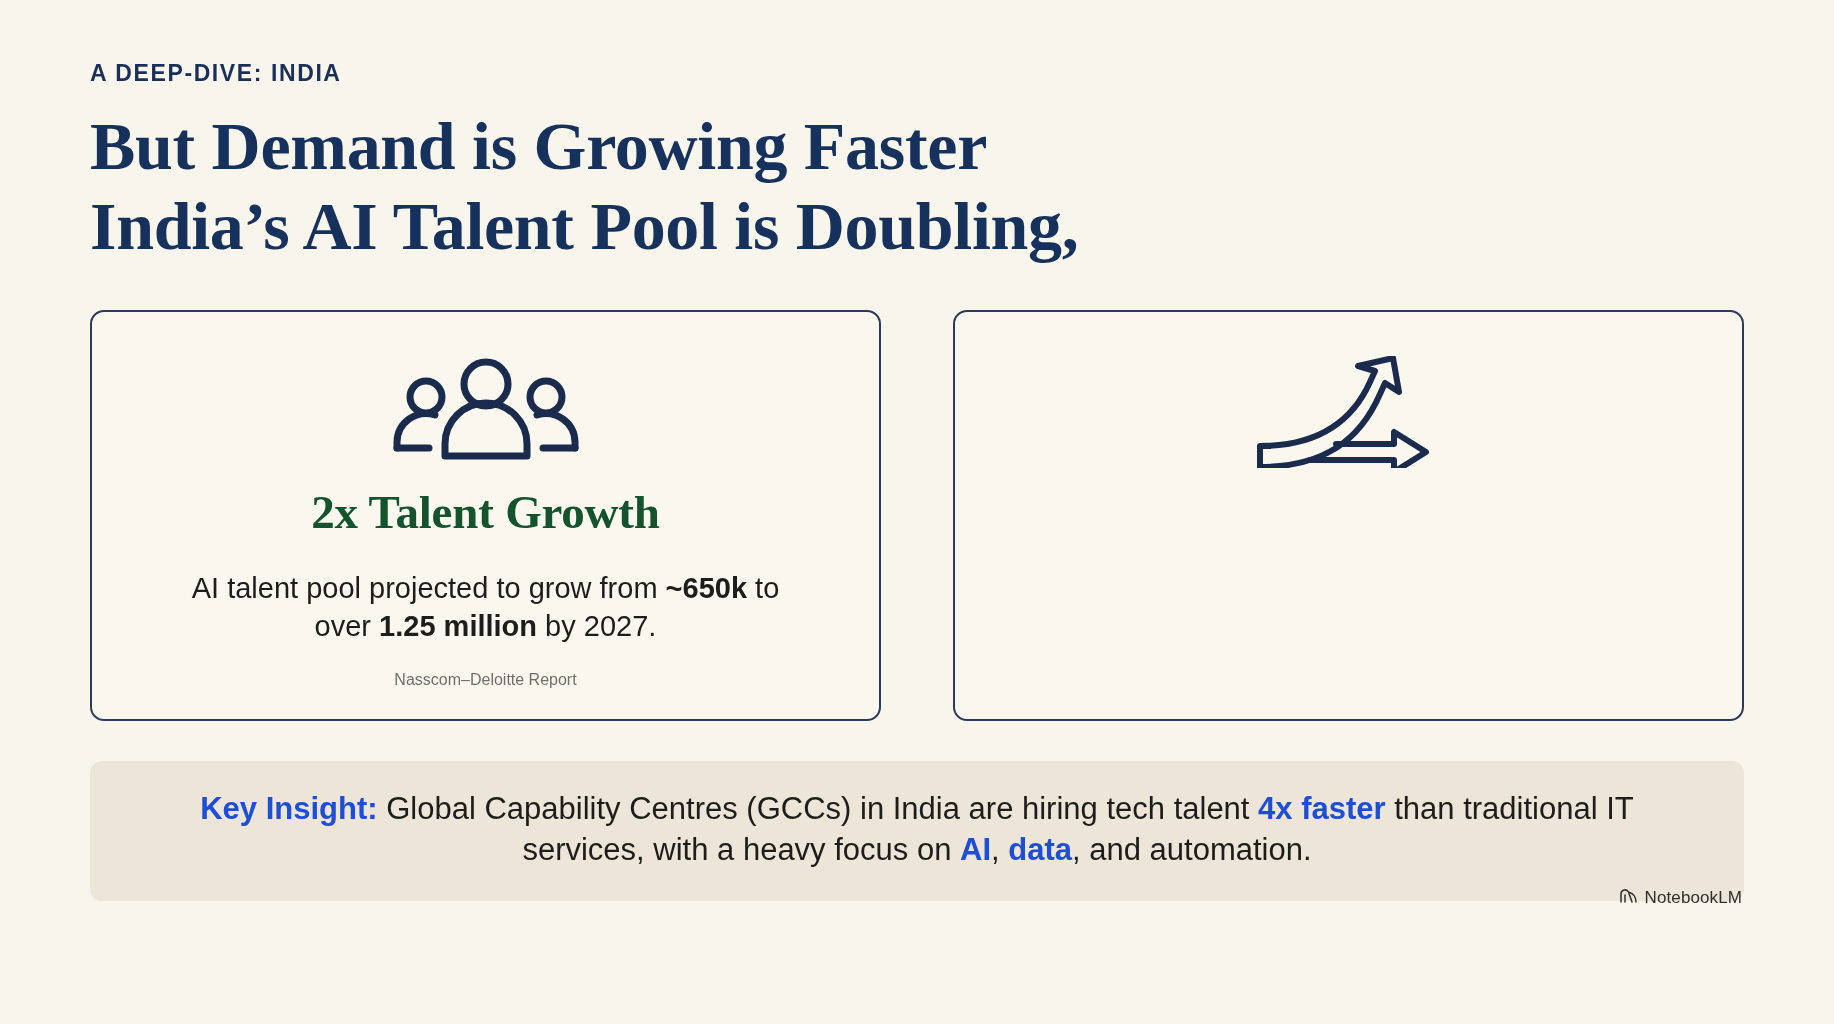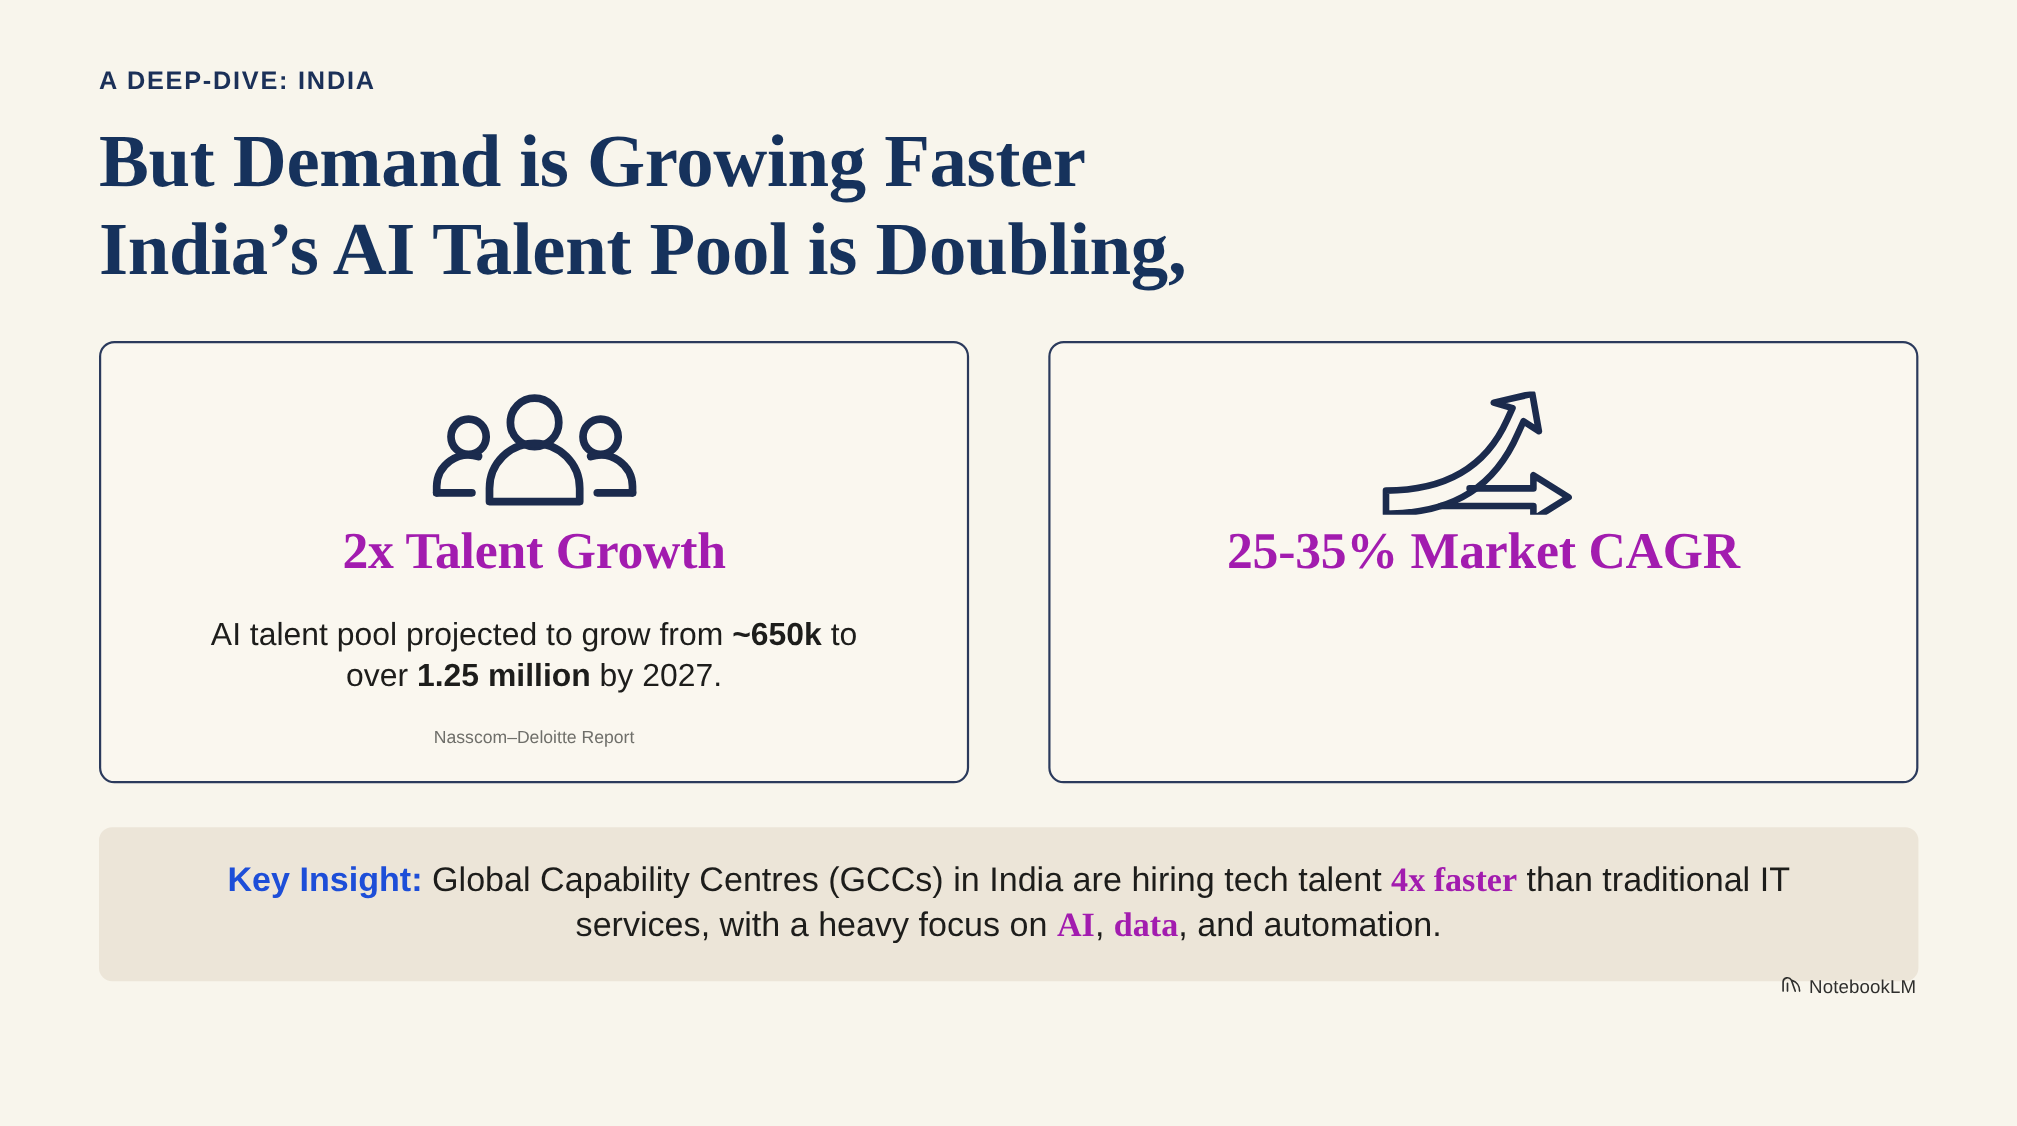--- a/index.html
+++ b/index.html
@@ -64,22 +64,22 @@
   .card-icon {
     height: 112px;
     display: flex;
     align-items: center;
     justify-content: center;
   }
   .card-title {
     font-family: "Liberation Serif", serif;
     font-weight: bold;
     font-size: 47px;
-    color: #a21caf;
-    margin-top: 8px;
+    color: #14532d;
+    margin-top: 19px;
     text-align: center;
     line-height: 1.1;
     letter-spacing: -0.2px;
   }
   .card-body {
     font-family: "Liberation Sans", sans-serif;
     font-size: 29px;
     line-height: 1.32;
     color: #1d1d1b;
     text-align: center;
@@ -107,21 +107,21 @@
   .insight-text {
     font-family: "Liberation Sans", sans-serif;
     font-size: 31px;
     line-height: 1.32;
     color: #1d1d1b;
   }
   .insight-text .kw {
     color: #1d4ed8;
     font-weight: bold;
   }
-  .insight-text b { font-weight: bold; color: #a21caf; font-family: Liberation Serif, serif; }
+  .insight-text b { font-weight: bold; color: #1d4ed8; }
 
   
   .watermark {
     position: absolute;
     right: 92px;
     bottom: 12px;
     display: flex;
     align-items: center;
     gap: 7px;
     margin-top: 48px;
@@ -167,21 +167,20 @@
       <div class="card-source">Nasscom–Deloitte Report</div>
     </div>
 
     <div class="card">
       <div class="card-icon">
         <svg width="190" height="112" viewBox="0 0 190 112" fill="none" stroke="#1b2b4d" stroke-width="6" stroke-linecap="round" stroke-linejoin="round">
           <path d="M6 104 v-14 c58 0 92 -24 110 -64 l5 -11 -17 -5 35 -8 6 34 -14 -9 -5 11 c-20 46 -56 73 -120 73 z"></path>
           <path d="M56 104 h84 v12 l32 -20 -32 -20 v12 h-58"></path>
         </svg>
       </div>
-      <div class="card-title">25-35% Market CAGR</div>
       <div class="card-source"></div>
     </div>
 
   </div>
 
   <div class="insight">
     <div class="insight-text"><span class="kw">Key Insight:</span><span> Global Capability Centres (GCCs) in India are hiring tech talent </span><b>4x faster</b><span> than traditional IT services, with a heavy focus on </span><b>AI</b><span>, </span><b>data</b><span>, and automation.</span></div>
   </div>
 
   <div class="watermark">

